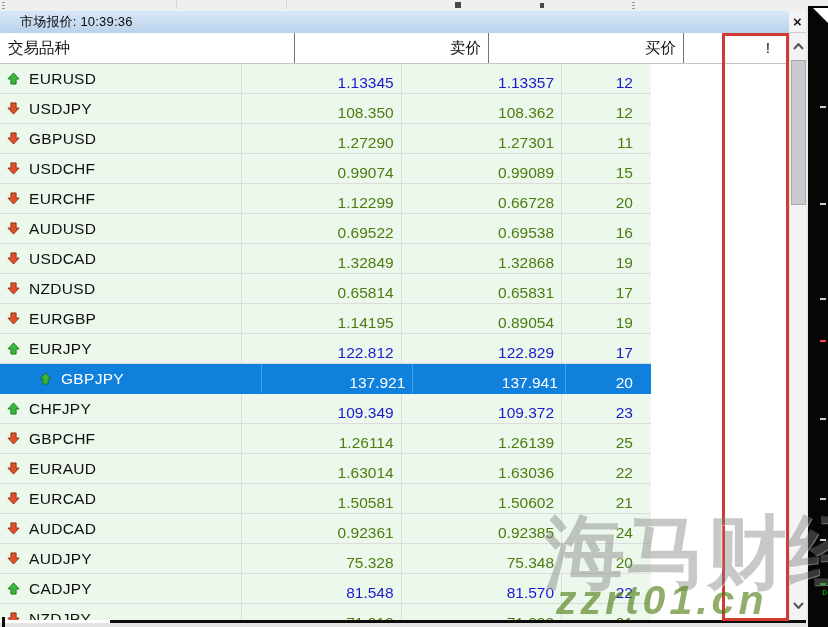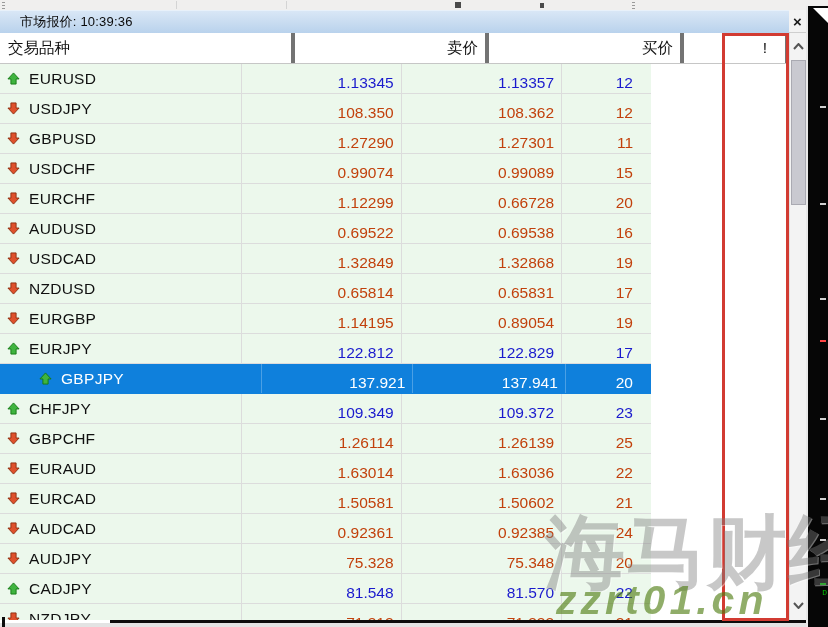--- a/index.html
+++ b/index.html
@@ -23,34 +23,34 @@
                display:flex; align-items:center; justify-content:center; border-bottom:1px solid #cfcfcf;}
   .close-x{ font-size:15px; font-weight:bold; color:#1a1a1a; line-height:1; cursor:pointer; }
 
   
   .hdr{ position:absolute; left:0; top:33px; width:789px; height:31px; background:#fff;
         display:flex; border-bottom:1px solid #c6c6c6; }
   .rows{ position:absolute; left:0; top:64px; width:651px; height:556px; overflow:hidden; background:#ecf8ec;}
   .row{ height:30px; display:flex; align-items:center; background:#ecf8ec;
         border-bottom:1px solid #dcdcdc; }
   .cell{ height:100%; display:flex; align-items:center; border-right:1px solid #dcdcdc; }
-  .hdr .cell{ border-right:4px solid #737373; }
+  .hdr .cell{ border-right:1px solid #737373; }
   .c-sym{ width:295px; padding-left:7px; }
   .c-bid{ width:194px; }
   .c-ask{ width:195px; }
   .c-spr{ width:105px; border-right:none; }
   .num{ justify-content:flex-end; }
   .c-bid.num,.c-ask.num{ padding-right:7px; }
   .c-spr.num{ padding-right:18px; }
   .hdr .lbl{ font-size:15.5px; color:#111; }
   .hdr .c-sym{ padding-left:8px; }
   .sym{ font-size:15.5px; color:#101010; margin-left:9px; letter-spacing:0.3px; }
   .px{ font-size:15.5px;margin-top:8px; }
   .row.up .px{ color:#1a1acd; }
-  .row.down .px{ color:#c2410c; }
+  .row.down .px{ color:#4d7c0f; }
   .row.selected{ background:#0f80dc; border-bottom-color:#0f80dc;padding-left:32px; }
   .row.selected .cell{ border-right-color:rgba(255,255,255,0.25); }
   .row.selected .sym, .row.selected .px{ color:#ffffff; }
   .arrow svg{ display:block; }
   .arrow path{ stroke-width:1; }
   .row.up .arrow path{ fill:#3fb43f; stroke:#157a15; }
   .row.down .arrow path{ fill:#df512c; stroke:#8f2d0f; }
   .row.down .arrow svg{ transform:rotate(180deg); }
 
   

